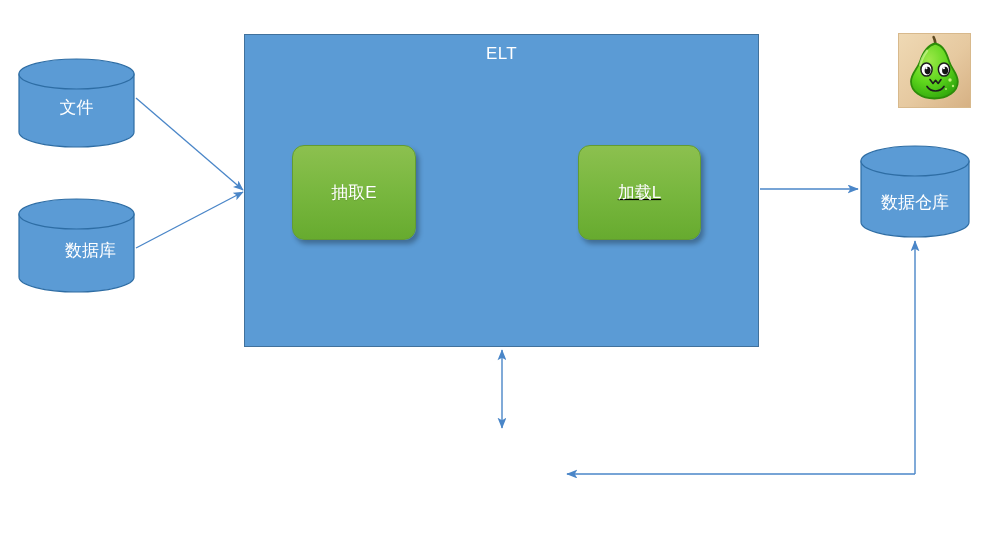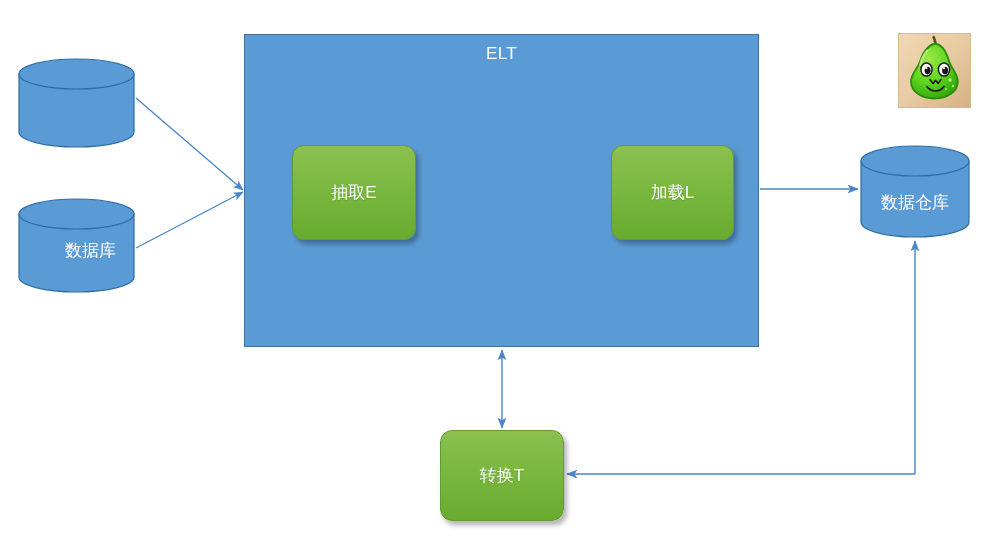--- a/index.html
+++ b/index.html
@@ -114,33 +114,31 @@
   </svg>
 
   <div class="abs container-box" style="left:244px;top:34px;width:515px;height:313px;">
     <div class="container-title">ELT</div>
   </div>
 
   <div class="abs proc-box" style="left:292px;top:145px;width:124px;height:95px;text-align:right;">
     <span class="proc-label">抽取E</span>
   </div>
 
-  <div class="abs proc-box" style="left:611px;top:145px;width:123px;height:95px;">
+  <div class="abs proc-box" style="left:578px;top:145px;width:123px;height:95px;text-decoration:underline;">
     <span class="proc-label">加载L</span>
   </div>
 
-  <div class="abs proc-box" style="left:440px;top:430px;width:124px;height:91px;">
-    <span class="proc-label">转换T</span>
-  </div>
 
   <div class="cyl" style="left:18px;top:58px;width:117px;height:90px;">
     <svg width="117" height="90" viewBox="0 0 117 90">
       <path d="M1,16 L1,74 A57.5,15 0 0 0 116,74 L116,16 Z" fill="#5b9bd5" stroke="#2e6da4" stroke-width="1.2"></path>
       <ellipse cx="58.5" cy="16" rx="57.5" ry="15" fill="#5b9bd5" stroke="#2e6da4" stroke-width="1.2"></ellipse>
     </svg>
+    <div class="cyl-label" style="top:40px;">文件</div>
   </div>
 
   <div class="cyl" style="left:18px;top:198px;width:117px;height:95px;">
     <svg width="117" height="95" viewBox="0 0 117 95">
       <path d="M1,16 L1,79 A57.5,15 0 0 0 116,79 L116,16 Z" fill="#5b9bd5" stroke="#2e6da4" stroke-width="1.2"></path>
       <ellipse cx="58.5" cy="16" rx="57.5" ry="15" fill="#5b9bd5" stroke="#2e6da4" stroke-width="1.2"></ellipse>
     </svg>
     <div class="cyl-label" style="top:43px;margin-left:28px;">数据库</div>
   </div>
 

